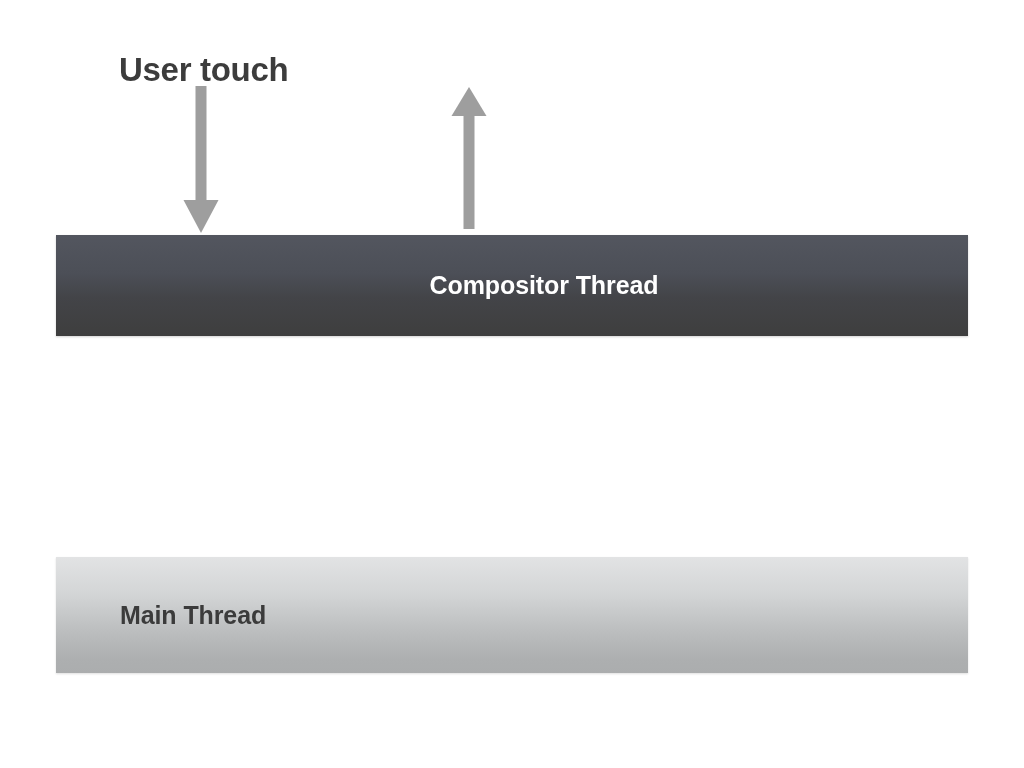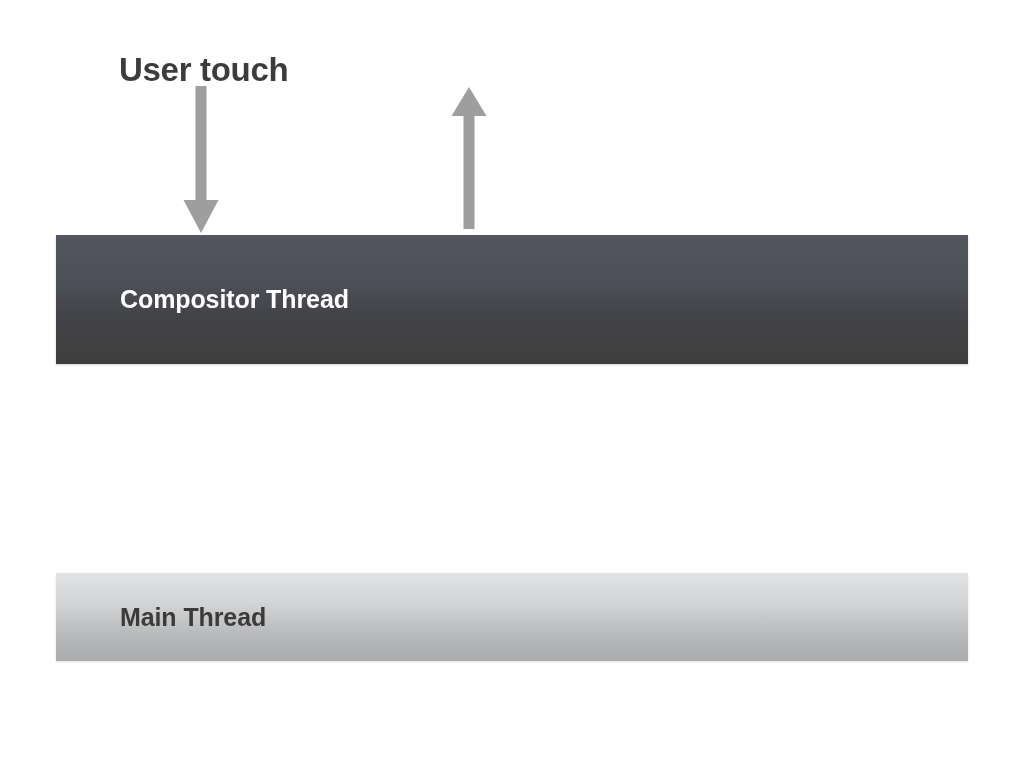--- a/index.html
+++ b/index.html
@@ -72,31 +72,32 @@
     font-family: "Liberation Sans", sans-serif;
     font-size: 25px;
     font-weight: bold;
     letter-spacing: -0.1px;
     white-space: nowrap;
     line-height: 1;
   }
 
   #bar-compositor-thread {
     top: 235px;
-    height: 129px;
+    height: 101px;
     background: linear-gradient(to bottom, #53565f 0%, #4c4f57 38%, #434448 62%, #3e3e3e 100%);
     box-shadow: 0 1px 2px rgba(0,0,0,0.18);
+    justify-content: center;
   }
   #bar-compositor-thread .thread-bar-label {
     color: #ffffff;
   }
 
   #bar-main-thread {
-    top: 573px;
-    height: 88px;
+    top: 557px;
+    height: 116px;
     background: linear-gradient(to bottom, #e2e3e4 0%, #d3d5d6 32%, #bdbfc0 62%, #adafb0 88%, #abadae 100%);
     box-shadow: 0 1px 2px rgba(0,0,0,0.13);
   }
   #bar-main-thread .thread-bar-label {
     color: #3b3b3b;
   }
 </style>
 </head>
 <body>
 

